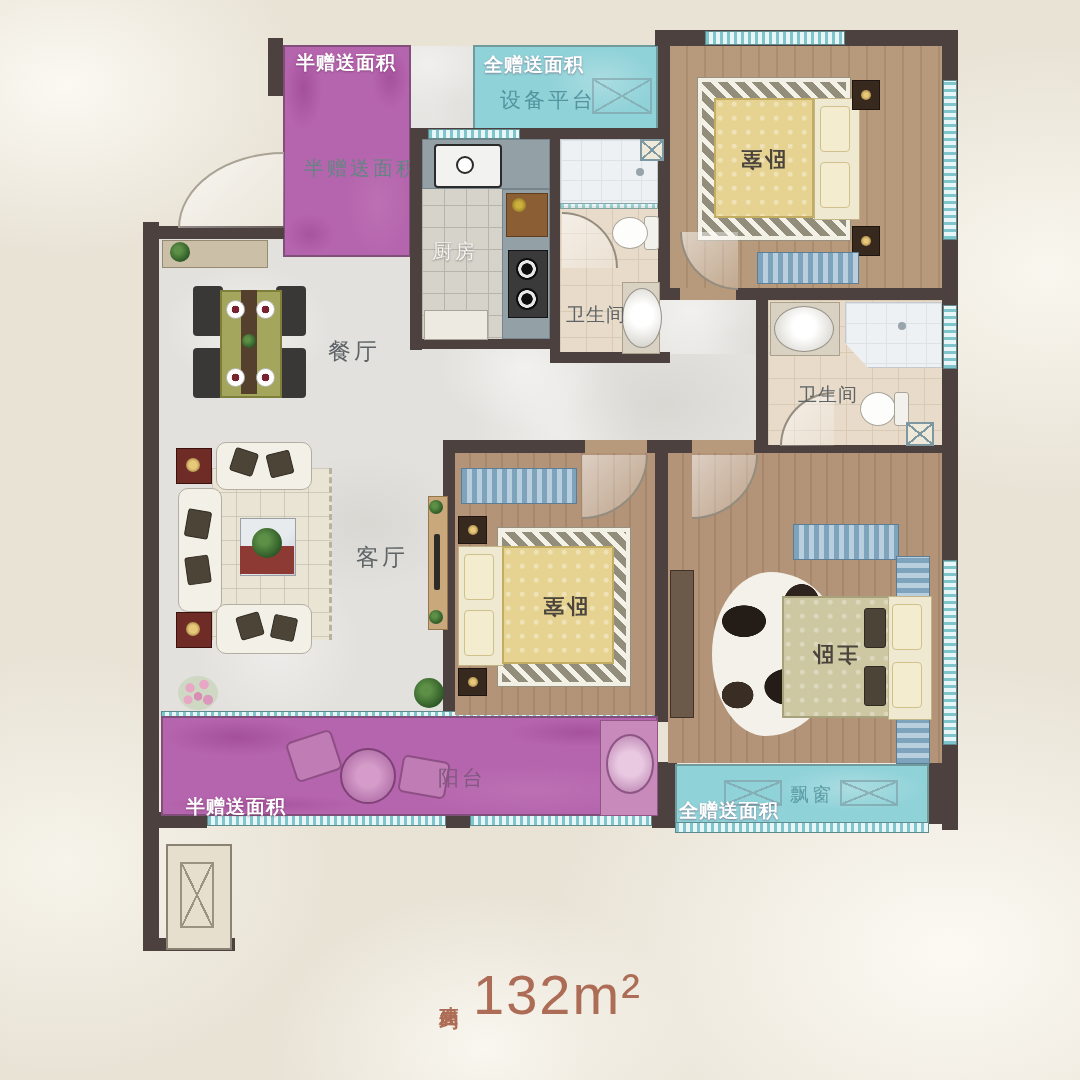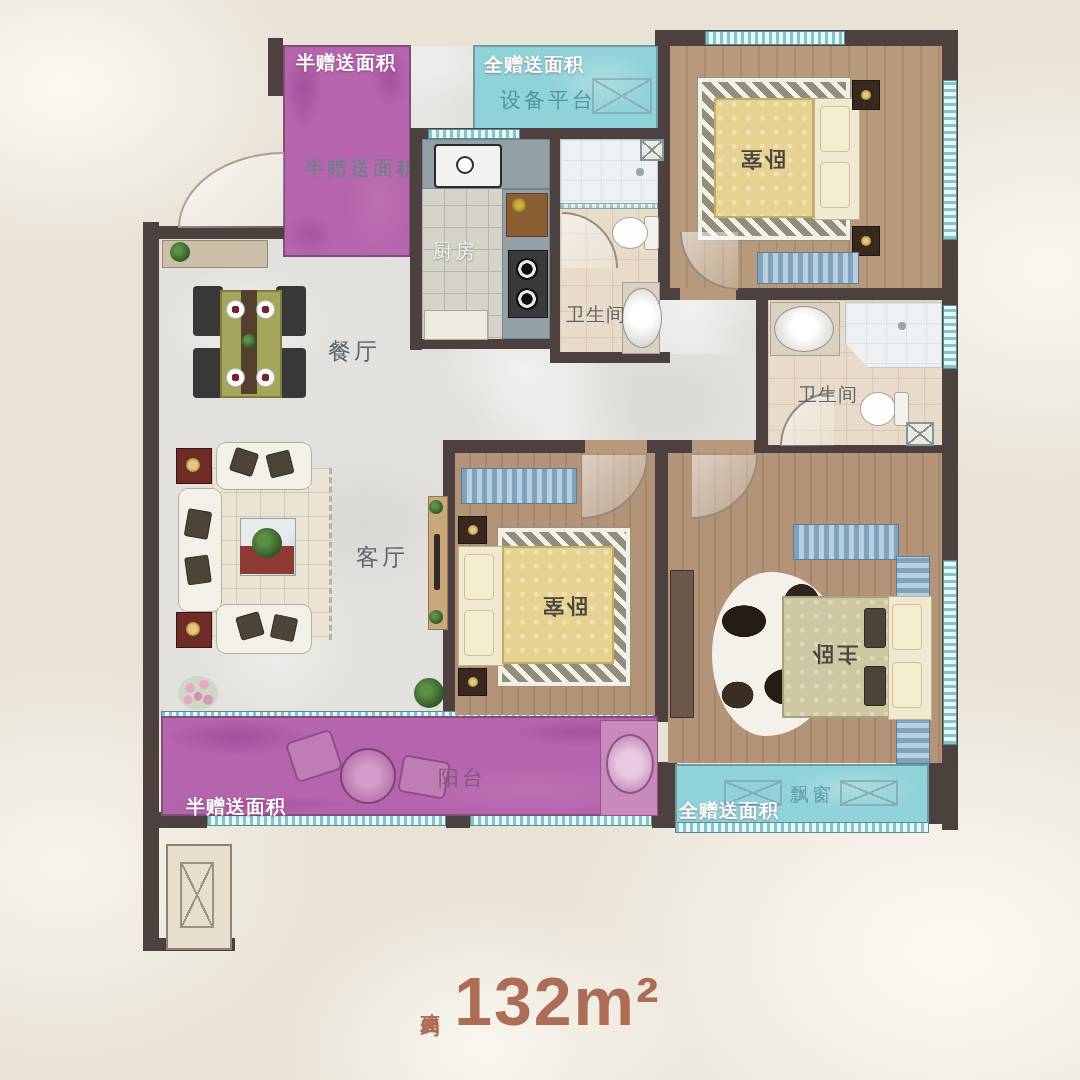--- a/index.html
+++ b/index.html
@@ -82,21 +82,21 @@
       text-shadow:0 1px 2px rgba(90,40,80,.45);white-space:nowrap;}
   .room-label{position:absolute;color:#5d6366;font-size:21px;letter-spacing:3px;white-space:nowrap;}
   .room-label.white{color:#f5f4ef;text-shadow:0 1px 2px rgba(60,60,60,.5);}
   .room-label.teal{color:#55949f;text-align:right;}
   .room-label.garden{color:#638582;}
   .room-label.balcony{color:#815980;}
   .room-label.dark{color:#4a443c;font-weight:bold;}
   .rot180{transform:rotate(180deg);}
   .caption{position:absolute;left:0;top:962px;width:1080px;display:flex;align-items:center;justify-content:center;color:#ad6c55;}
   .caption .vert{writing-mode:vertical-rl;font-size:19px;font-weight:bold;letter-spacing:3px;margin-right:14px;line-height:1.1;}
-  .caption .big{font-size:68px;font-weight:bold;letter-spacing:2px;}
+  .caption .big{font-size:56px;font-weight:normal;letter-spacing:2px;}
   .caption .layout{font-size:62px;font-weight:bold;margin-left:34px;letter-spacing:4px;}
   .plant{position:absolute;border-radius:50%;background:radial-gradient(circle at 40% 40%, #5d8f46 20%, #2e5a27 70%, #1d3d1a 100%);}
   .flower-pink{position:absolute;border-radius:50%;background:
       radial-gradient(circle at 30% 35%, #e9a7c6 12%, transparent 14%),
       radial-gradient(circle at 65% 25%, #e9a7c6 12%, transparent 14%),
       radial-gradient(circle at 50% 60%, #d98fb5 14%, transparent 16%),
       radial-gradient(circle at 25% 70%, #e9a7c6 10%, transparent 13%),
       radial-gradient(circle at 75% 70%, #db97bc 12%, transparent 14%),
       #cfd8c2;}
   .sideboard{position:absolute;background:#cbbfa8;border:1px solid #968b72;}

